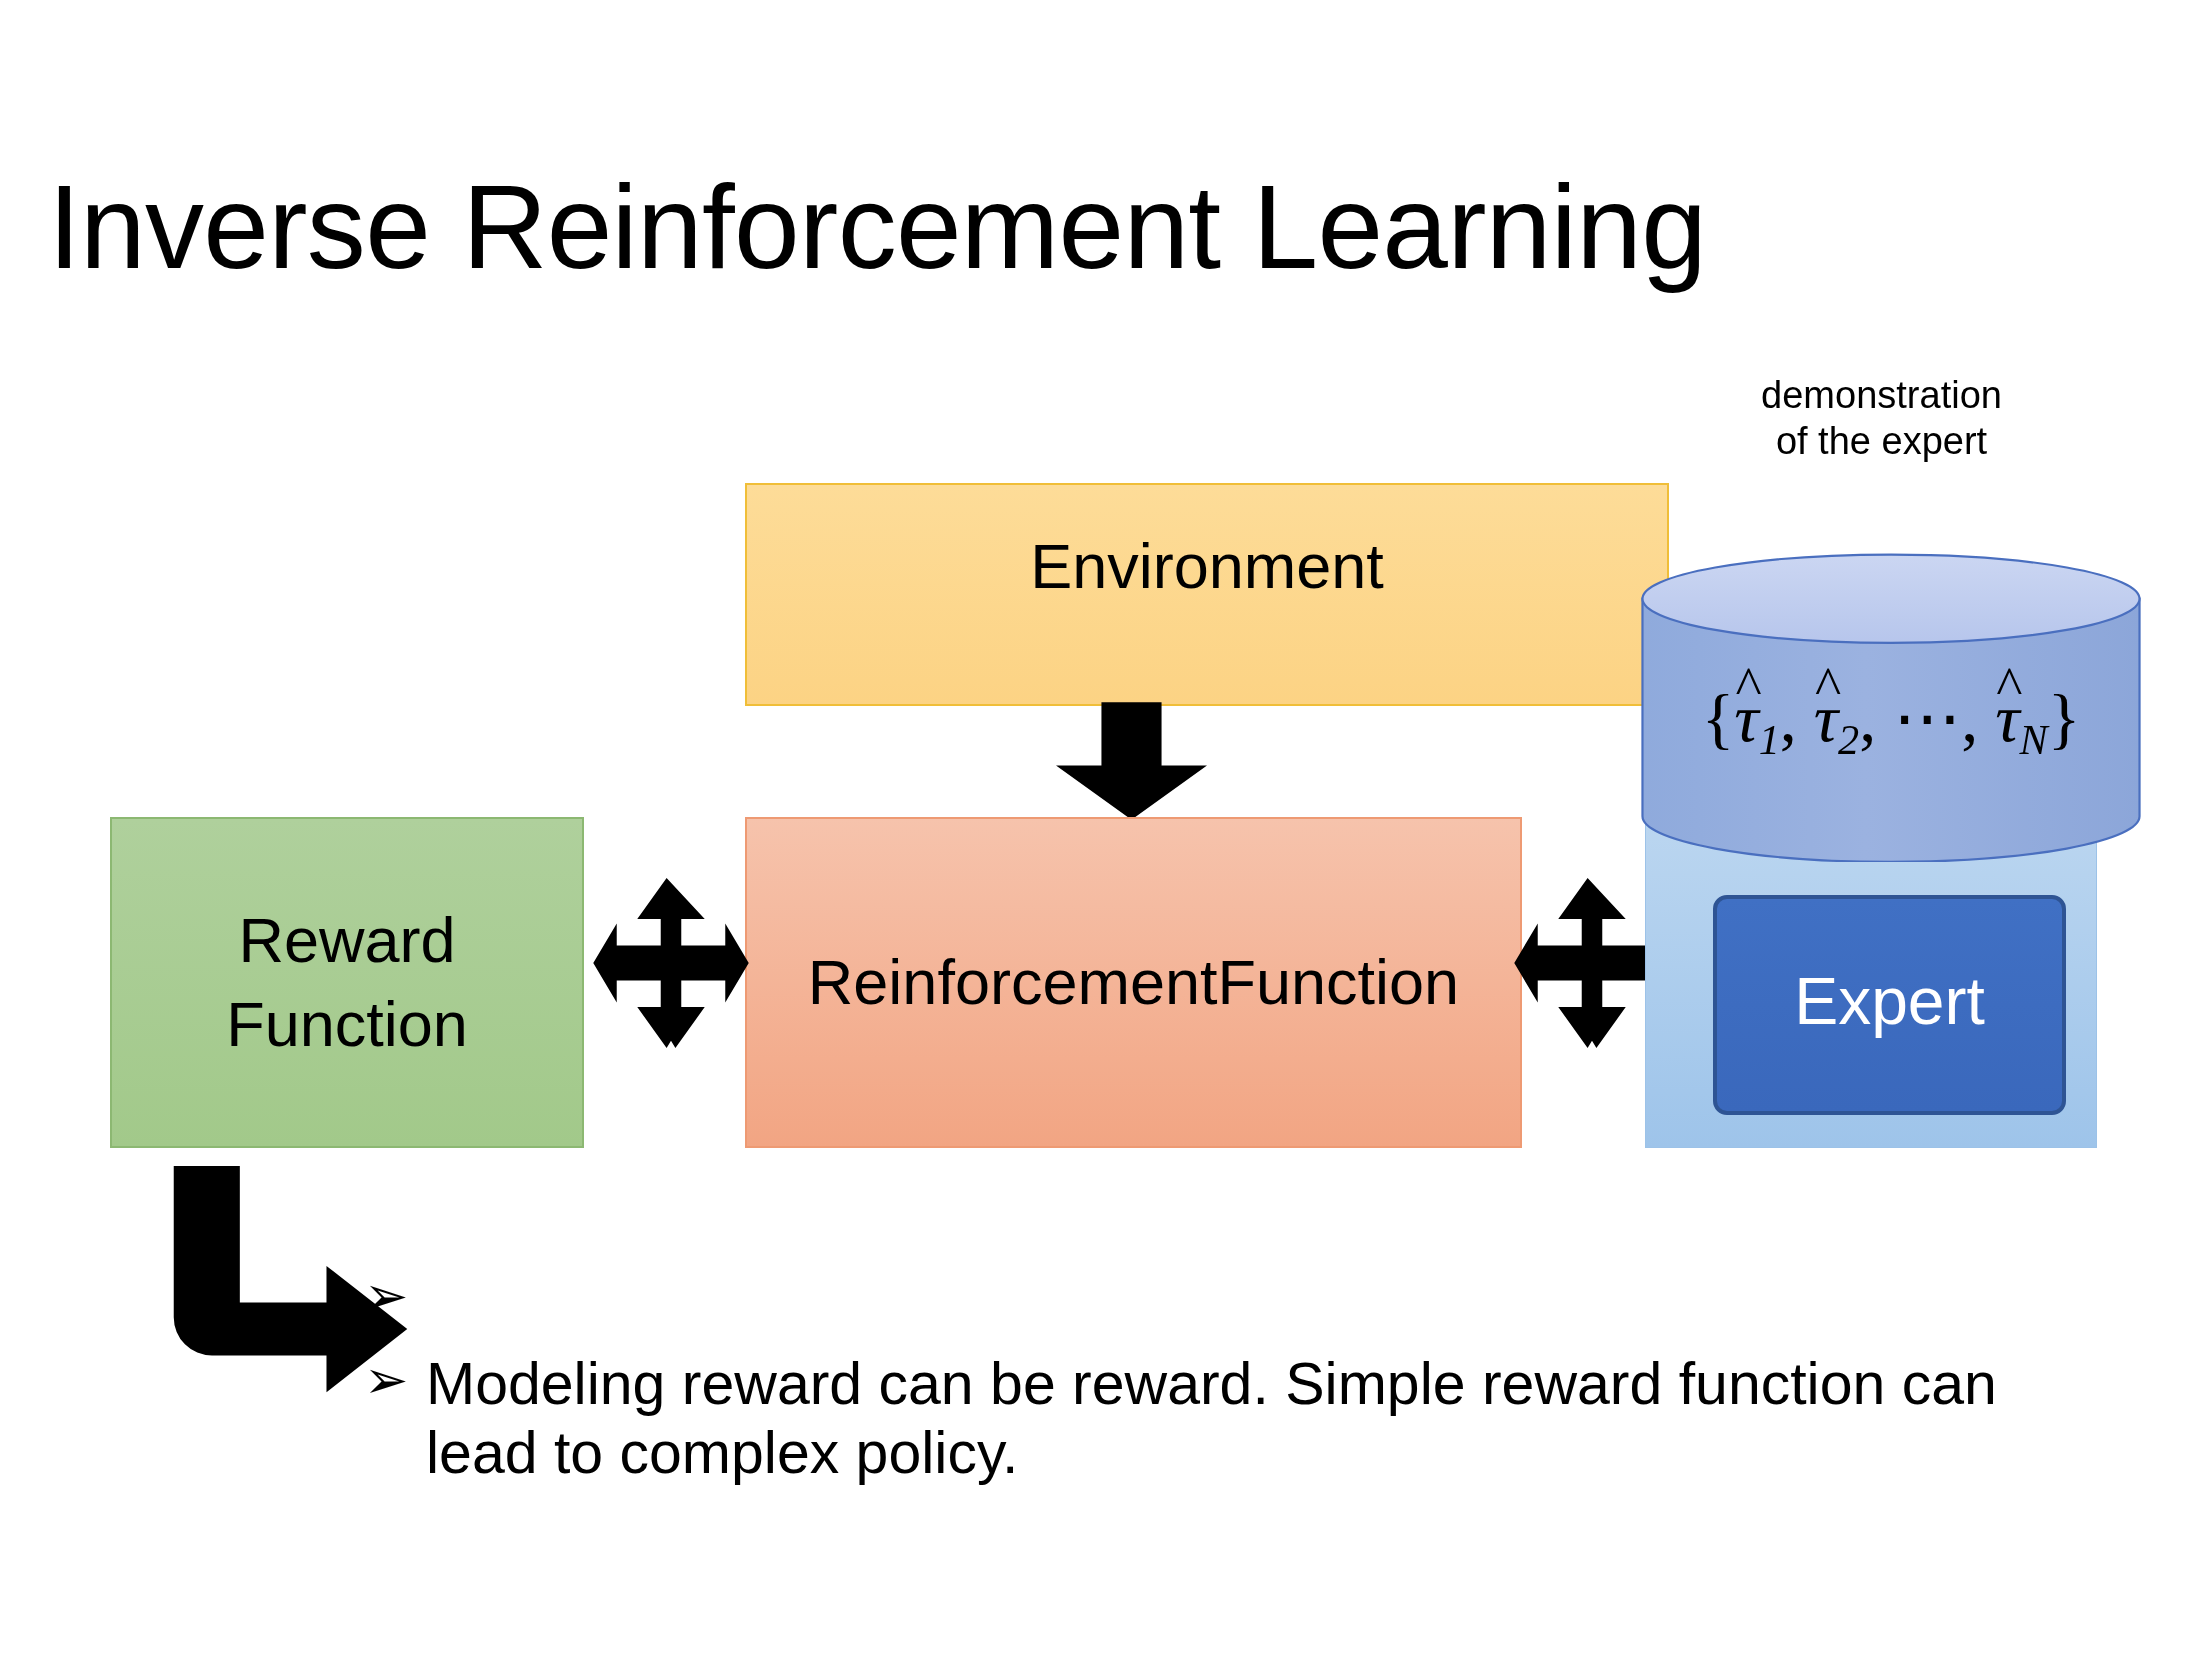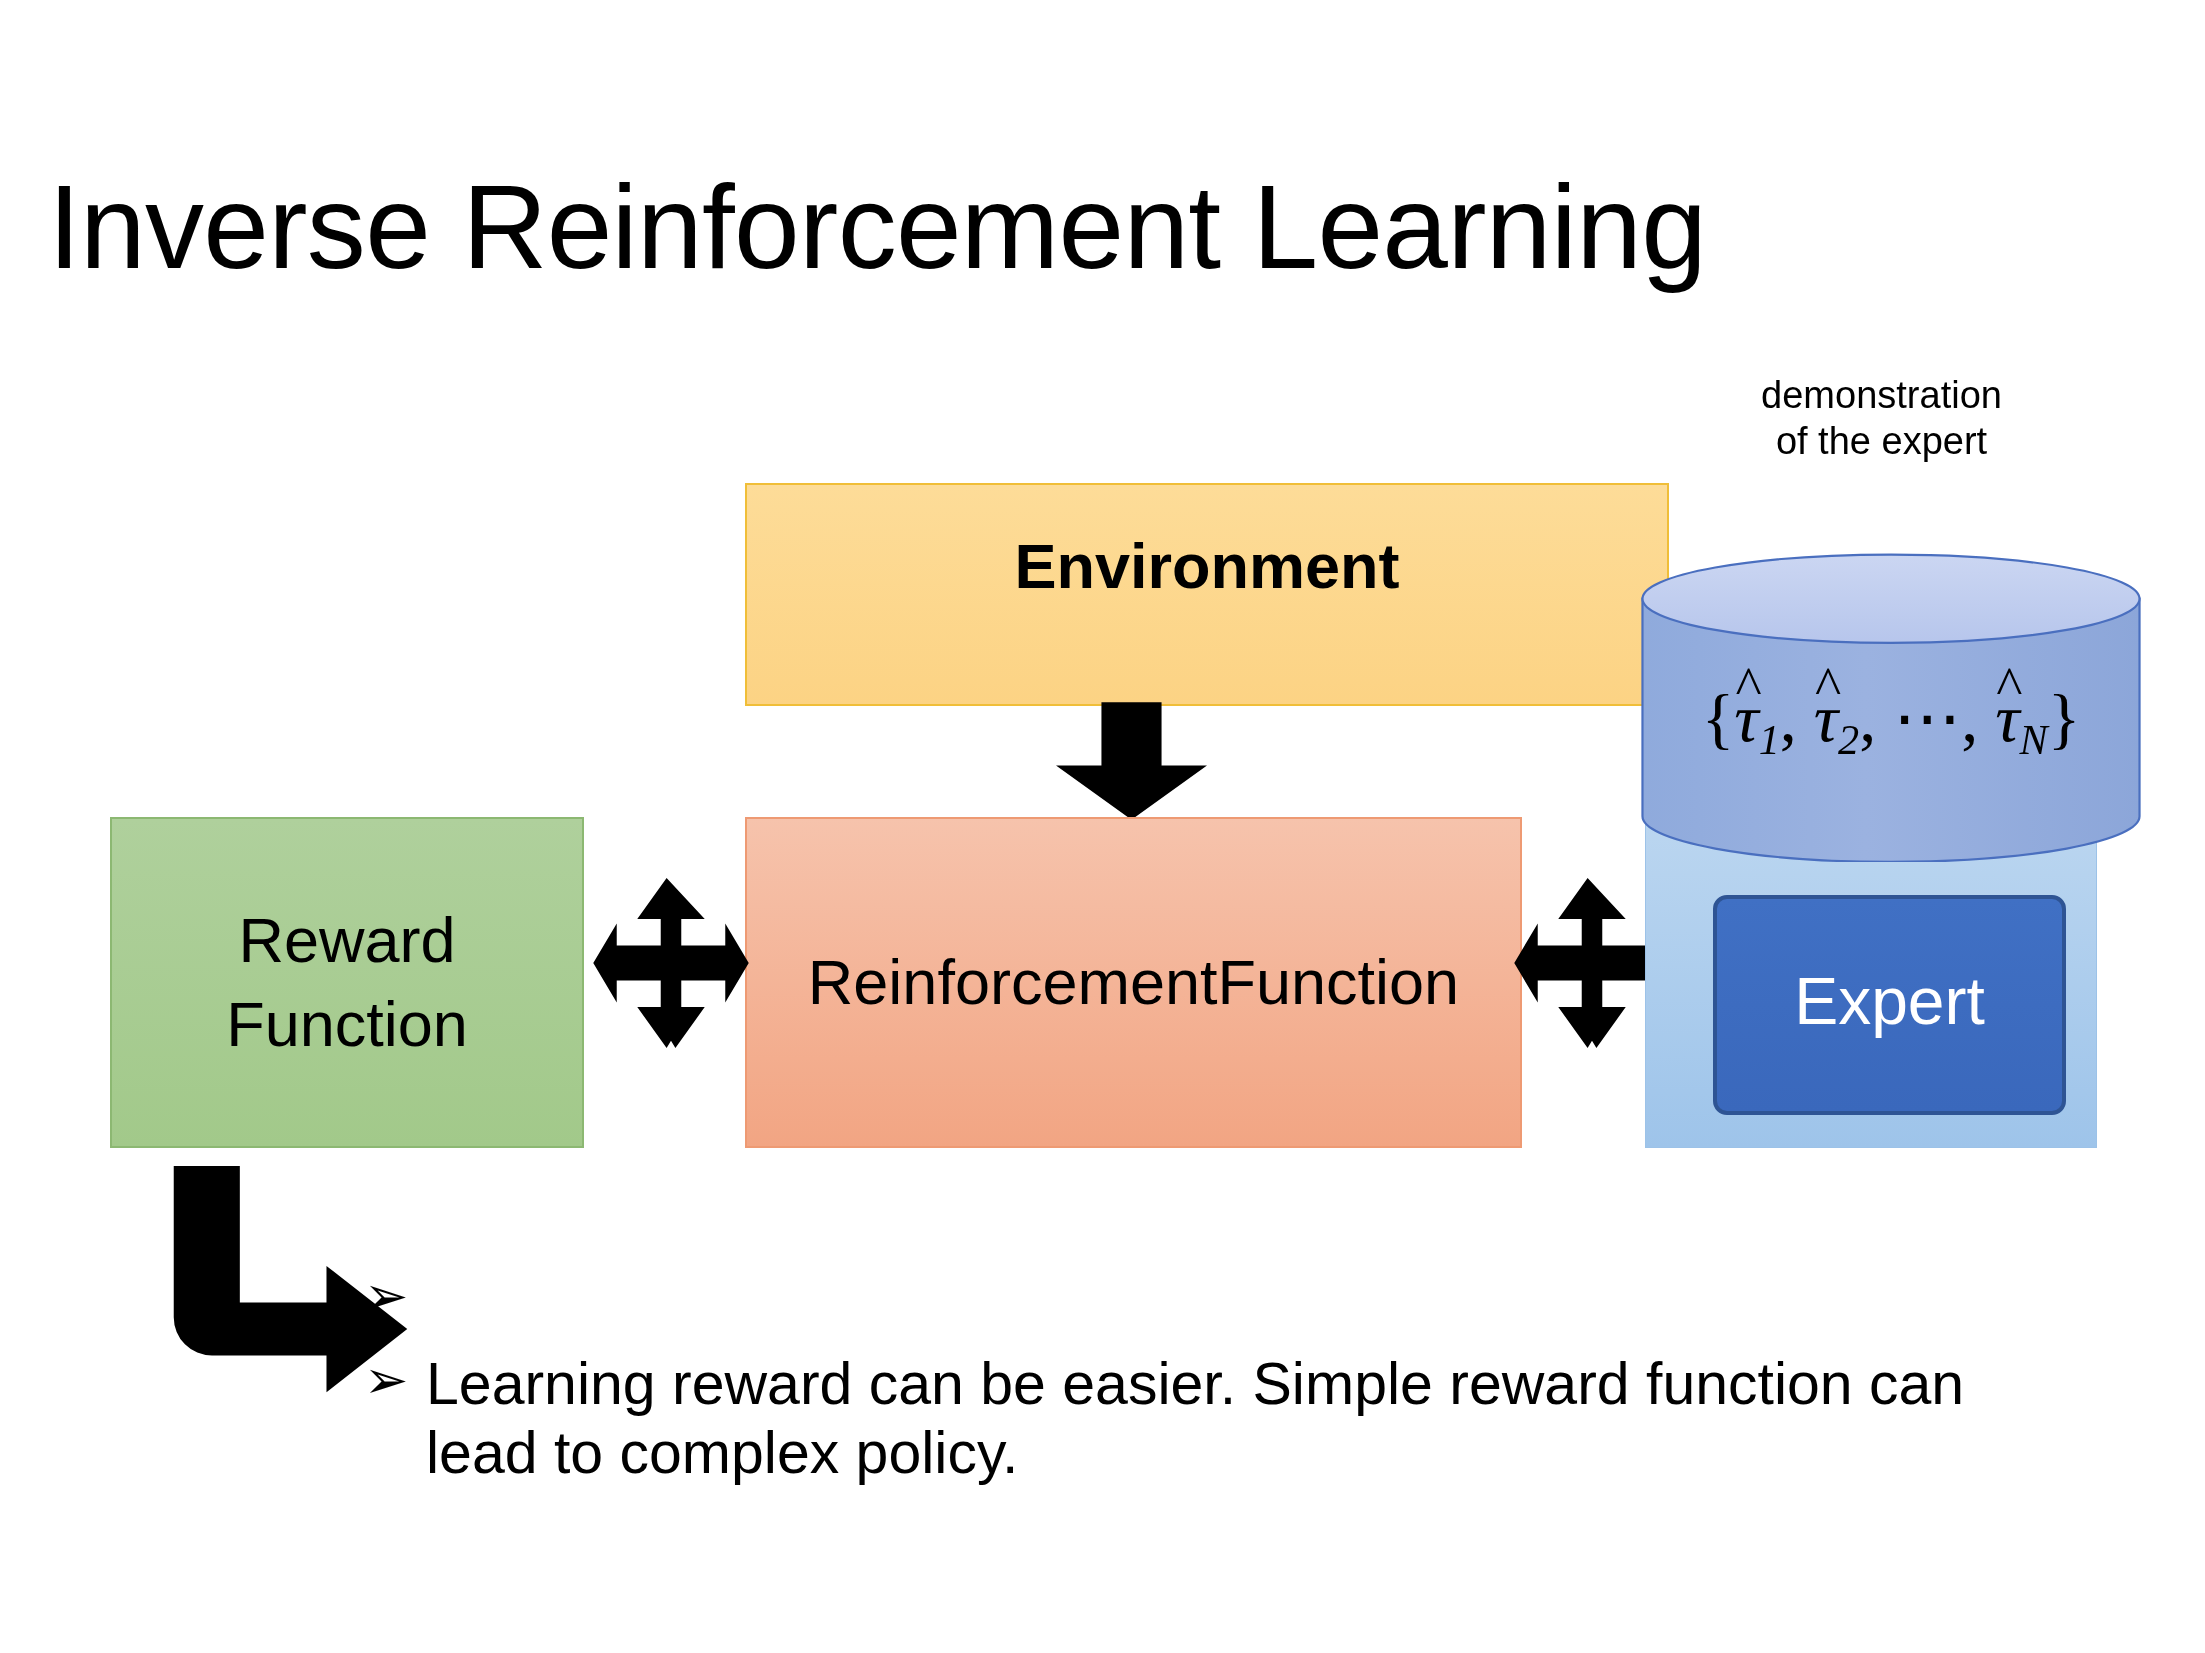--- a/index.html
+++ b/index.html
@@ -39,21 +39,20 @@
     left: 745px;
     top: 483px;
     width: 924px;
     height: 223px;
     background: linear-gradient(180deg, #FDDC98 0%, #FCD384 100%);
     border: 2.9px solid #F0BE38;
     box-sizing: border-box;
     display: flex;
     align-items: center;
     justify-content: center;
-    font-weight: bold;
   }
   #env-label {
     font-size: 63px;
     color: #000000;
     line-height: 1;
     transform: translateY(-28px);
   }
 
   
   #down-arrow {
@@ -307,19 +306,19 @@
   </svg>
 
   <div id="bullets">
 
     <div class="bullet-row">
       <span class="bullet-marker">➢</span>
     </div>
 
     <div class="bullet-row">
       <span class="bullet-marker">➢</span>
-      <span class="bullet-text">Learning reward can be easier. Simple reward function can lead to complex policy.</span>
+      <span class="bullet-text">Modeling reward can be reward. Simple reward function can lead to complex policy.</span>
     </div>
 
   </div>
 
 </div>
 
 
 </body></html>

